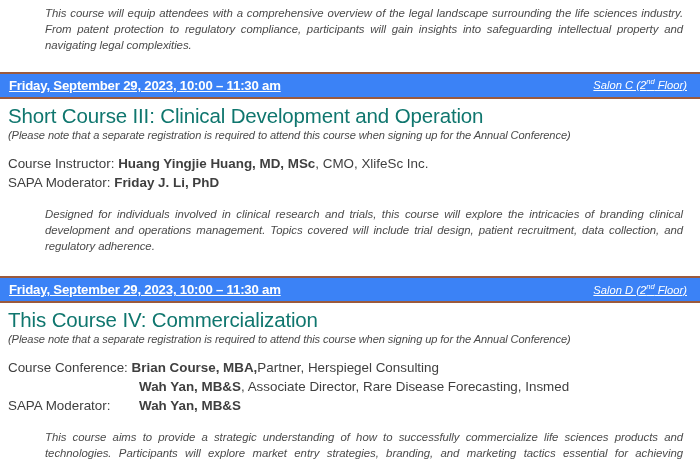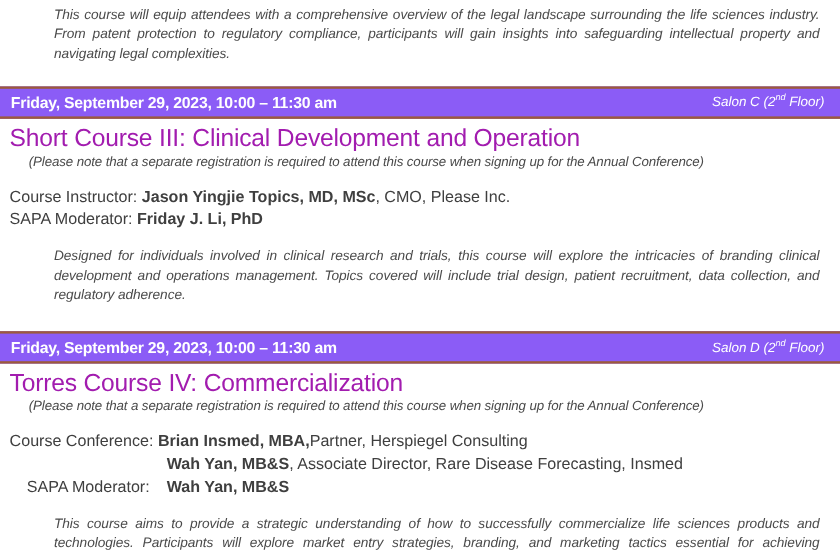--- a/index.html
+++ b/index.html
@@ -30,30 +30,31 @@
     font-size: 11.4px;
     line-height: 16.2px;
     font-style: italic;
     text-align: justify;
     color: #4a4a4a;
     letter-spacing: -0.05px;
   }
 
   
   .session-bar {
-    background: #8b5cf6;
+    background: #3b82f6;
     border-top: 2px solid #9c5a3c;
     border-bottom: 2px solid #9c5a3c;
     height: 27px;
     display: flex;
     align-items: center;
     justify-content: space-between;
     padding: 0 9px 0 9px;
     box-sizing: border-box;
     color: #ffffff;
+    text-decoration: underline;
   }
   .session-when {
     font-size: 13.2px;
     font-weight: bold;
     letter-spacing: -0.2px;
     white-space: nowrap;
   }
   .session-room {
     font-size: 11.2px;
     font-style: italic;
@@ -66,46 +67,45 @@
     line-height: 0;
     text-align: right;
   }
 
   
   .course-title {
     margin: 0;
     padding: 5px 0 0 8px;
     font-size: 20.5px;
     font-weight: normal;
-    color: #a21caf;
+    color: #0f766e;
     letter-spacing: -0.15px;
     line-height: 24px;
   }
   .course-note {
     margin: 0;
-    padding: 0 0 0 24px;
+    padding: 0 0 0 8px;
     font-size: 11.1px;
     font-style: italic;
     color: #4a4a4a;
     letter-spacing: -0.1px;
     line-height: 15px;
   }
 
   
   .people {
     padding: 11px 0 0 8px;
     font-size: 13.4px;
     line-height: 19px;
     color: #3f3f3f;
   }
   .people-row {
     display: flex;
     align-items: baseline;
     white-space: nowrap;
-    text-align: center;
   }
   .role-label {
     flex: 0 0 auto;
   }
   .role-label.fixed {
     width: 131px;
   }
   .role-label.spacer {
     width: 131px;
   }
@@ -132,22 +132,22 @@
     </div>
 
     <h2 class="course-title">Short Course III: Clinical Development and Operation</h2>
 
     <p class="course-note">(Please note that a separate registration is required to attend this course when signing up for the Annual Conference)</p>
 
     <div class="people">
       <div class="people-row">
         <span class="role-label">Course Instructor:</span>
         <span>&nbsp;</span>
-        <span class="person">Jason Yingjie Topics, MD, MSc</span>
-        <span class="person-rest">, CMO, Please Inc.</span>
+        <span class="person">Huang Yingjie Huang, MD, MSc</span>
+        <span class="person-rest">, CMO, XlifeSc Inc.</span>
       </div>
       <div class="people-row">
         <span class="role-label">SAPA Moderator:</span>
         <span>&nbsp;</span>
         <span class="person">Friday J. Li, PhD</span>
         <span class="person-rest"></span>
       </div>
     </div>
 
     <div class="gap-after-people"></div>
@@ -157,29 +157,29 @@
 
   <div style="height:22px"></div>
 
   <div>
 
     <div class="session-bar">
       <span class="session-when">Friday, September 29, 2023, 10:00 – 11:30 am</span>
       <span class="session-room"><span>Salon D (2</span><sup>nd</sup><span> Floor)</span></span>
     </div>
 
-    <h2 class="course-title">Torres Course IV: Commercialization</h2>
+    <h2 class="course-title">This Course IV: Commercialization</h2>
 
     <p class="course-note">(Please note that a separate registration is required to attend this course when signing up for the Annual Conference)</p>
 
     <div class="people">
       <div class="people-row">
         <span class="role-label">Course Conference:</span>
         <span>&nbsp;</span>
-        <span class="person">Brian Insmed, MBA,</span>
+        <span class="person">Brian Course, MBA,</span>
         <span class="person-rest"> Partner, Herspiegel Consulting</span>
       </div>
       <div class="people-row">
         <span class="role-label spacer"></span>
         <span class="person">Wah Yan, MB&amp;S</span>
         <span class="person-rest">, Associate Director, Rare Disease Forecasting, Insmed</span>
       </div>
       <div class="people-row">
         <span class="role-label fixed">SAPA Moderator:</span>
         <span class="person">Wah Yan, MB&amp;S</span>

